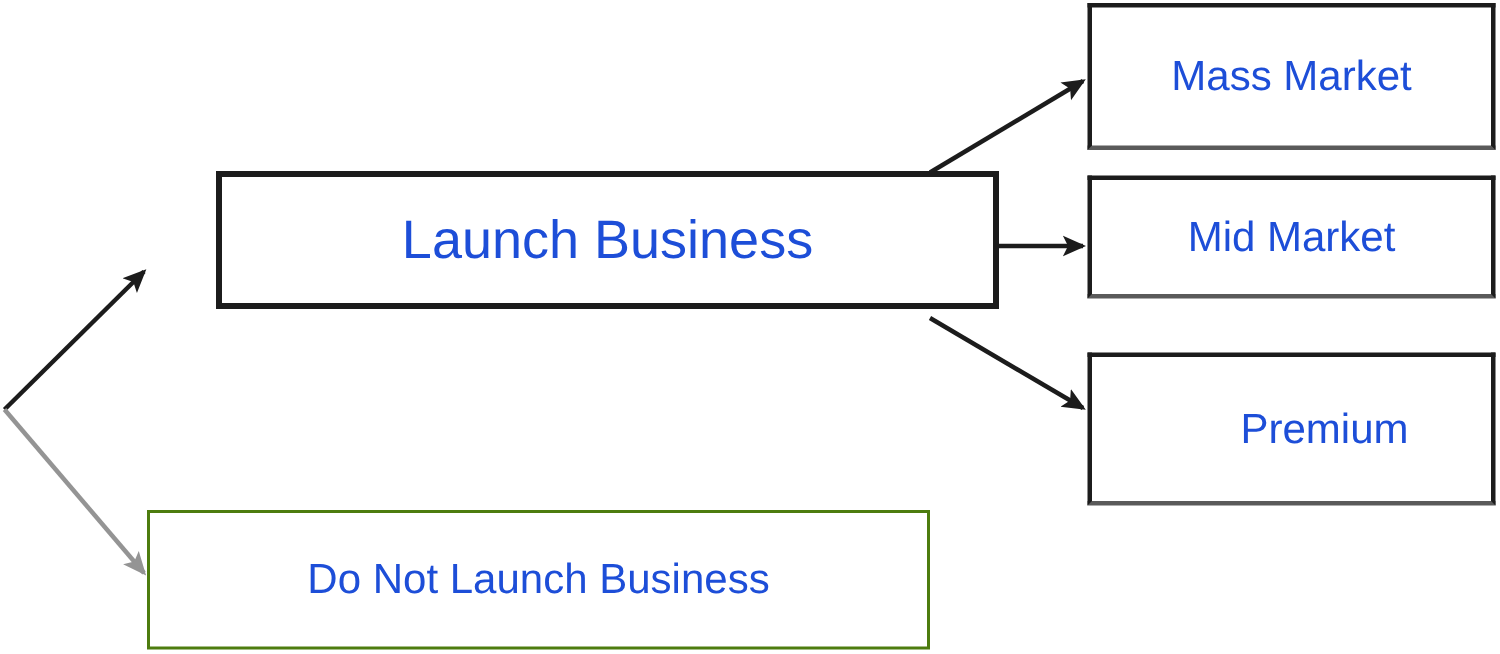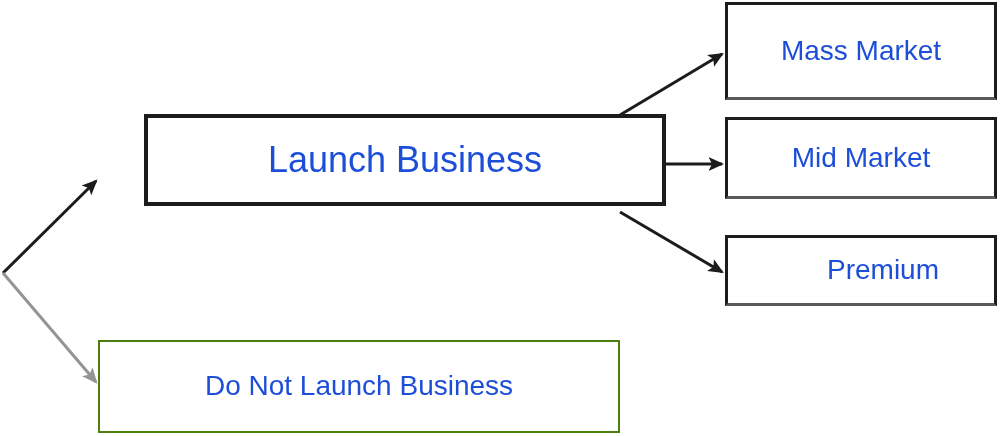--- a/index.html
+++ b/index.html
@@ -60,21 +60,21 @@
   
   .node-outcome {
     left: 725px;
     width: 272px;
     border: 3px solid #1c1c1c;
     border-bottom-color: #5a5a5a;
     font-size: 28px;
   }
   .node-outcome-1 { top: 2px;   height: 98px; }
   .node-outcome-2 { top: 117px; height: 82px; }
-  .node-outcome-3 { top: 235px; height: 71px; padding-left: 44px; }
+  .node-outcome-3 { top: 235px; height: 102px; padding-left: 44px; }
   .node-label {
     display: block;
     padding: 0 6px;
     white-space: nowrap;
   }
 </style>
 </head>
 <body>
 
 <div id="canvas">

